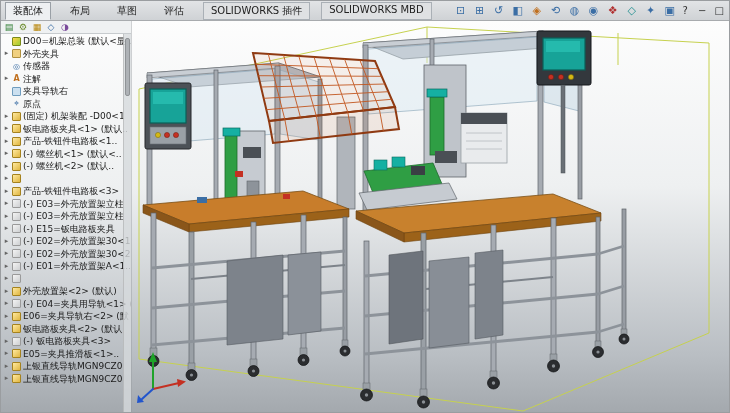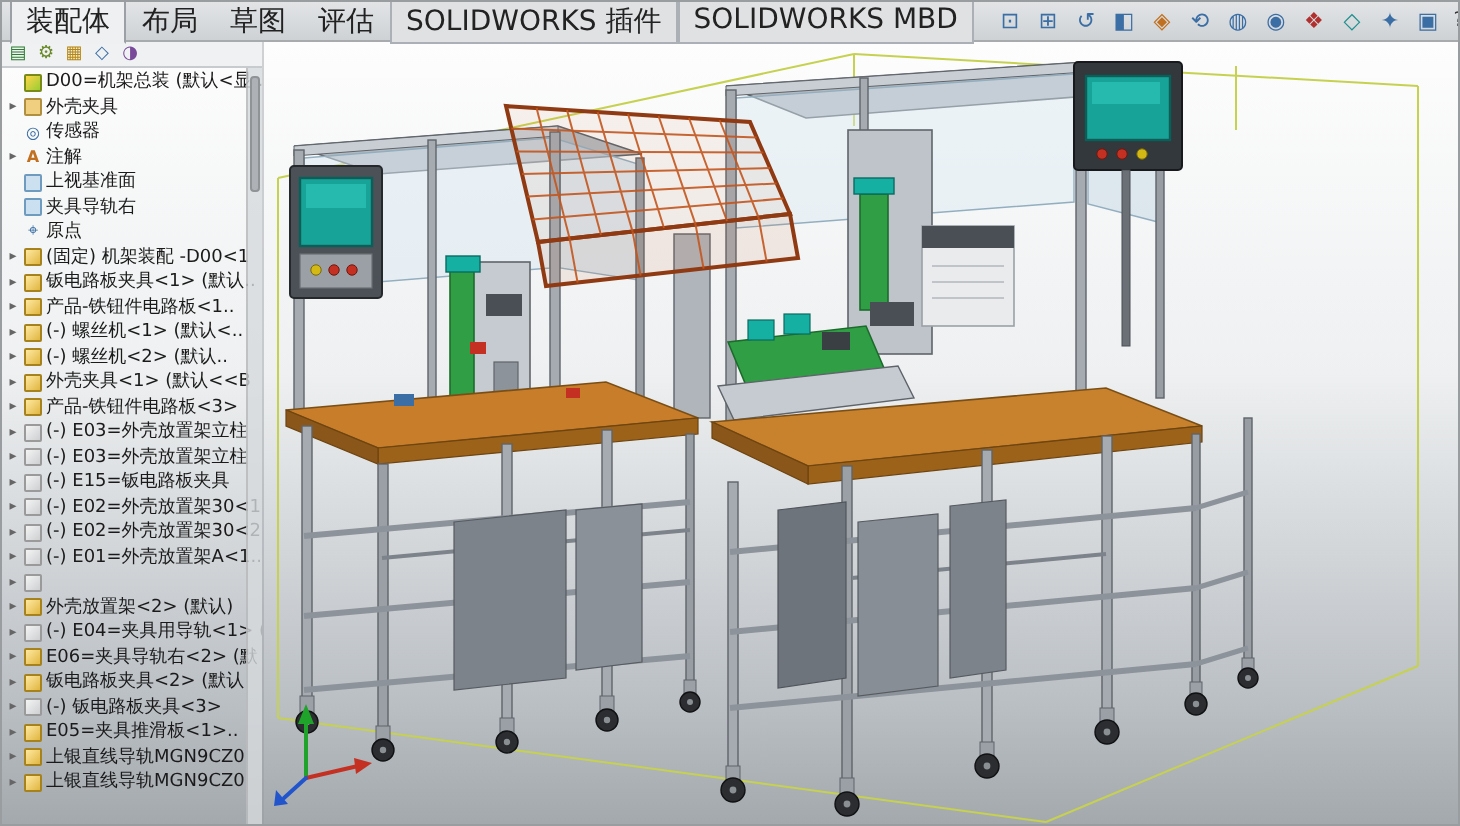--- a/index.html
+++ b/index.html
@@ -5,21 +5,21 @@
   html,body{margin:0;padding:0;background:#888;}
   *{box-sizing:border-box;}
   .app{position:relative;width:730px;height:413px;overflow:hidden;
        font-family:"DejaVu Sans","Liberation Sans",sans-serif;
        background:#d5d7d9;border:1px solid #9a9da0;}
   
   .menubar{position:absolute;top:0;left:0;right:0;height:20px;
            background:linear-gradient(#e2e4e6,#cfd2d5);
            border-bottom:1px solid #a8abae;display:flex;align-items:center;
            padding-left:4px;z-index:30;}
-  .tab{font-size:14px;color:#222;padding:1px 7px;margin-right:0;border:1px solid transparent;
+  .tab{font-size:10px;color:#222;padding:1px 7px;margin-right:11px;border:1px solid transparent;
        white-space:nowrap;cursor:default;}
   .tab.active{background:#eef0f2;border:1px solid #9aa0a6;border-bottom-color:#eef0f2;}
   .tab.boxed{background:#dfe1e3;border:1px solid #aab0b6;}
   .menu-icons{display:flex;align-items:center;gap:3px;margin-left:10px;}
   .mi{width:16px;height:15px;display:flex;align-items:center;justify-content:center;
       font-size:11px;line-height:1;border-radius:2px;}
   .win-controls{margin-left:auto;display:flex;gap:2px;padding-right:4px;}
   .wc{width:15px;height:14px;display:flex;align-items:center;justify-content:center;
       font-size:10px;color:#333;border:1px solid transparent;}
   .c-blue{color:#3b6ea5;} .c-orange{color:#c07020;} .c-red{color:#b03030;}
@@ -363,25 +363,20 @@
             <span class="tlabel">传感器</span>
           </div>
 
           <div class="tree-row">
             <span class="arrow">▸</span>
             <span class="ticon ic-ann"></span>
             <span class="tlabel">注解</span>
           </div>
 
 
-          <div class="tree-row">
-            <span class="arrow"></span>
-            <span class="ticon ic-plane"></span>
-            <span class="tlabel">上视基准面</span>
-          </div>
 
           <div class="tree-row">
             <span class="arrow"></span>
             <span class="ticon ic-plane"></span>
             <span class="tlabel">夹具导轨右</span>
           </div>
 
           <div class="tree-row">
             <span class="arrow"></span>
             <span class="ticon ic-origin"></span>
@@ -414,21 +409,20 @@
 
           <div class="tree-row">
             <span class="arrow">▸</span>
             <span class="ticon ic-part"></span>
             <span class="tlabel">(-) 螺丝机&lt;2&gt; (默认..</span>
           </div>
 
           <div class="tree-row">
             <span class="arrow">▸</span>
             <span class="ticon ic-part"></span>
-            <span class="tlabel">外壳夹具&lt;1&gt; (默认&lt;&lt;B</span>
           </div>
 
           <div class="tree-row">
             <span class="arrow">▸</span>
             <span class="ticon ic-part"></span>
             <span class="tlabel">产品-铁钮件电路板&lt;3&gt;</span>
           </div>
 
           <div class="tree-row">
             <span class="arrow">▸</span>

